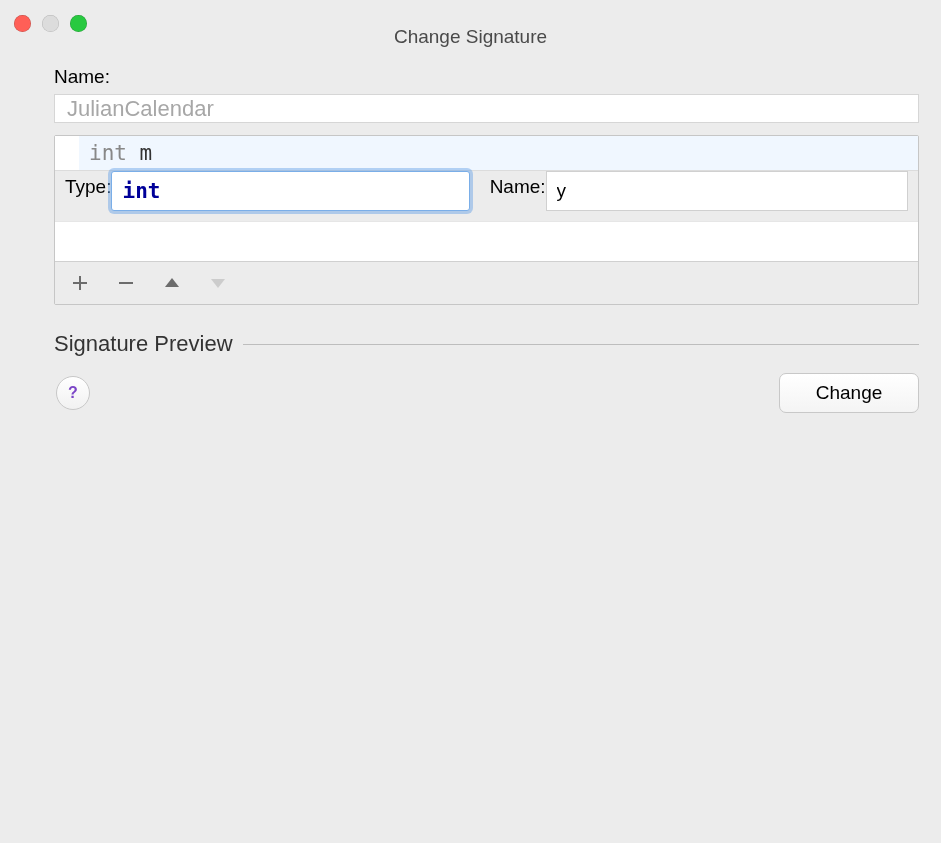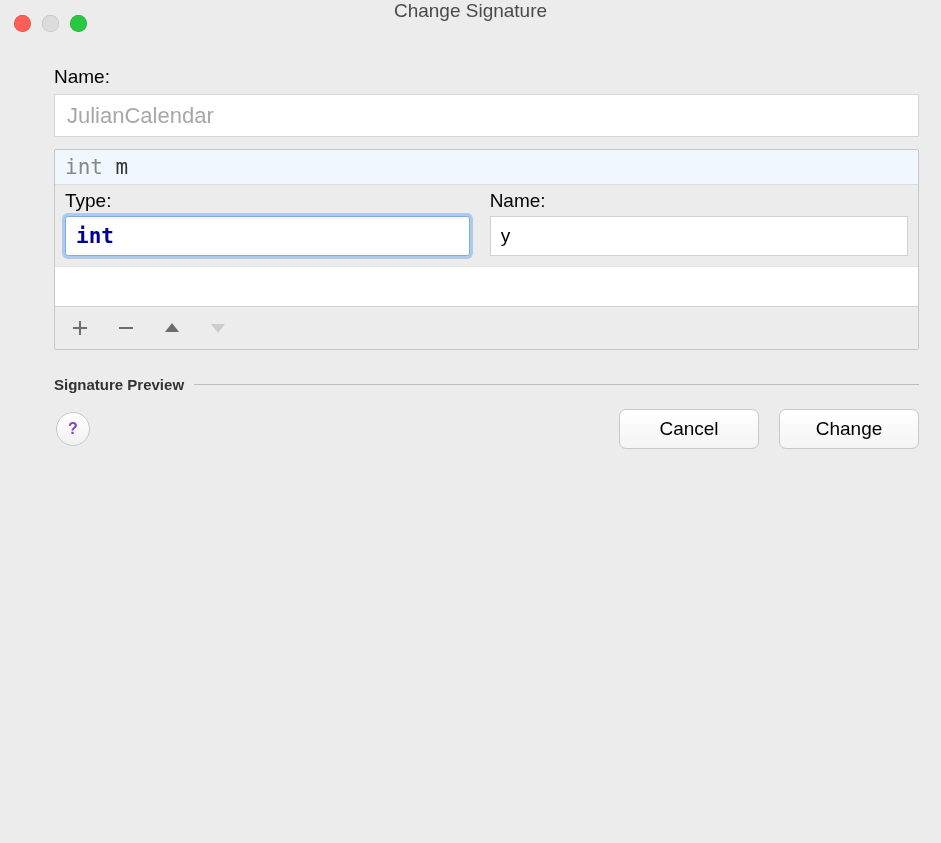--- a/index.html
+++ b/index.html
@@ -11,21 +11,21 @@
     font-size: 13px;
     background: #ececec;
     color: #000;
   }
 
   
   .titlebar {
     height: 48px;
     background: #ececec;
     display: flex;
-    align-items: flex-start;
+    align-items: flex-end;
     position: relative;
     border-top-left-radius: 6px;
     border-top-right-radius: 6px;
   }
   .traffic-lights {
     display: flex;
     gap: 11px;
     position: absolute;
     left: 14px;
     top: 15px;
@@ -48,21 +48,21 @@
   .content { padding: 10px 22px 14px 22px; margin-left: 32px; }
 
   .field-label {
     font-size: 19px;
     margin: 8px 0 6px 0;
   }
 
   
   .name-input {
     width: 100%;
-    height: 43px;
+    height: 29px;
     padding: 6px 12px;
     font-size: 22px;
     font-family: inherit;
     color: #a7a7a7;
     background: #fff;
     border: 1px solid #d6d6d6;
     border-radius: 0;
     outline: none;
   }
 
@@ -71,39 +71,40 @@
     margin-top: 12px;
     border: 1px solid #c6c6c6;
     background: #ececec;
     border-radius: 2px;
   }
 
   .param-list {
     background: #fff;
     font-family: "Menlo", "Monaco", monospace;
     font-size: 21px;
+    padding-left: 24px;
   }
   .param-row {
     padding: 5px 10px;
     white-space: pre;
   }
   .param-row.selected {
     background: #f0f7ff;
   }
   .param-row .kw { color: #888888; }
   .param-row .nm { color: #333; }
 
   .editor-row {
     display: flex;
     gap: 20px;
     background: #ececec;
     padding: 0 10px;
     border-top: 1px solid #dcdcdc;
   }
-  .editor-col { flex: 1; display:flex; flex-direction:column; }
+  .editor-col { flex: 1; display:flex; }
   .editor-col.left { flex: 0 0 48%; }
   .editor-col label {
     font-size: 19px;
     padding: 5px 0 4px 0;
   }
   .type-input, .pname-input {
     width: 100%;
     height: 40px;
     padding: 4px 10px;
     font-size: 21px;
@@ -146,23 +147,22 @@
   .tb-btn.disabled { opacity: 0.4; cursor: default; }
 
   
   .section-header {
     display:flex;
     align-items:center;
     margin-top: 26px;
     gap: 10px;
   }
   .section-header span {
-    font-size: 15px;
+    font-size: 22px;
     color:#333;
-    font-weight:bold;
   }
   .section-header hr {
     flex:1; border:none; border-top:1px solid #bdbdbd;
     margin:0;
   }
 
   
   .preview-box {
     margin-top: 8px;
     height: 245px;
@@ -281,17 +281,16 @@
   </div>
 
 
   <div class="button-bar">
     <div class="help-btn">
       <svg width="18" height="18" viewBox="0 0 18 18">
         <text x="9" y="14" text-anchor="middle" font-size="16" font-family="Arial" fill="#7b45c7" font-weight="bold">?</text>
       </svg>
     </div>
     <div class="spacer"></div>
-    <button class="btn">Cancel</button>
     <button class="btn">Change</button>
   </div>
 
 </div>
 
 </body></html>

